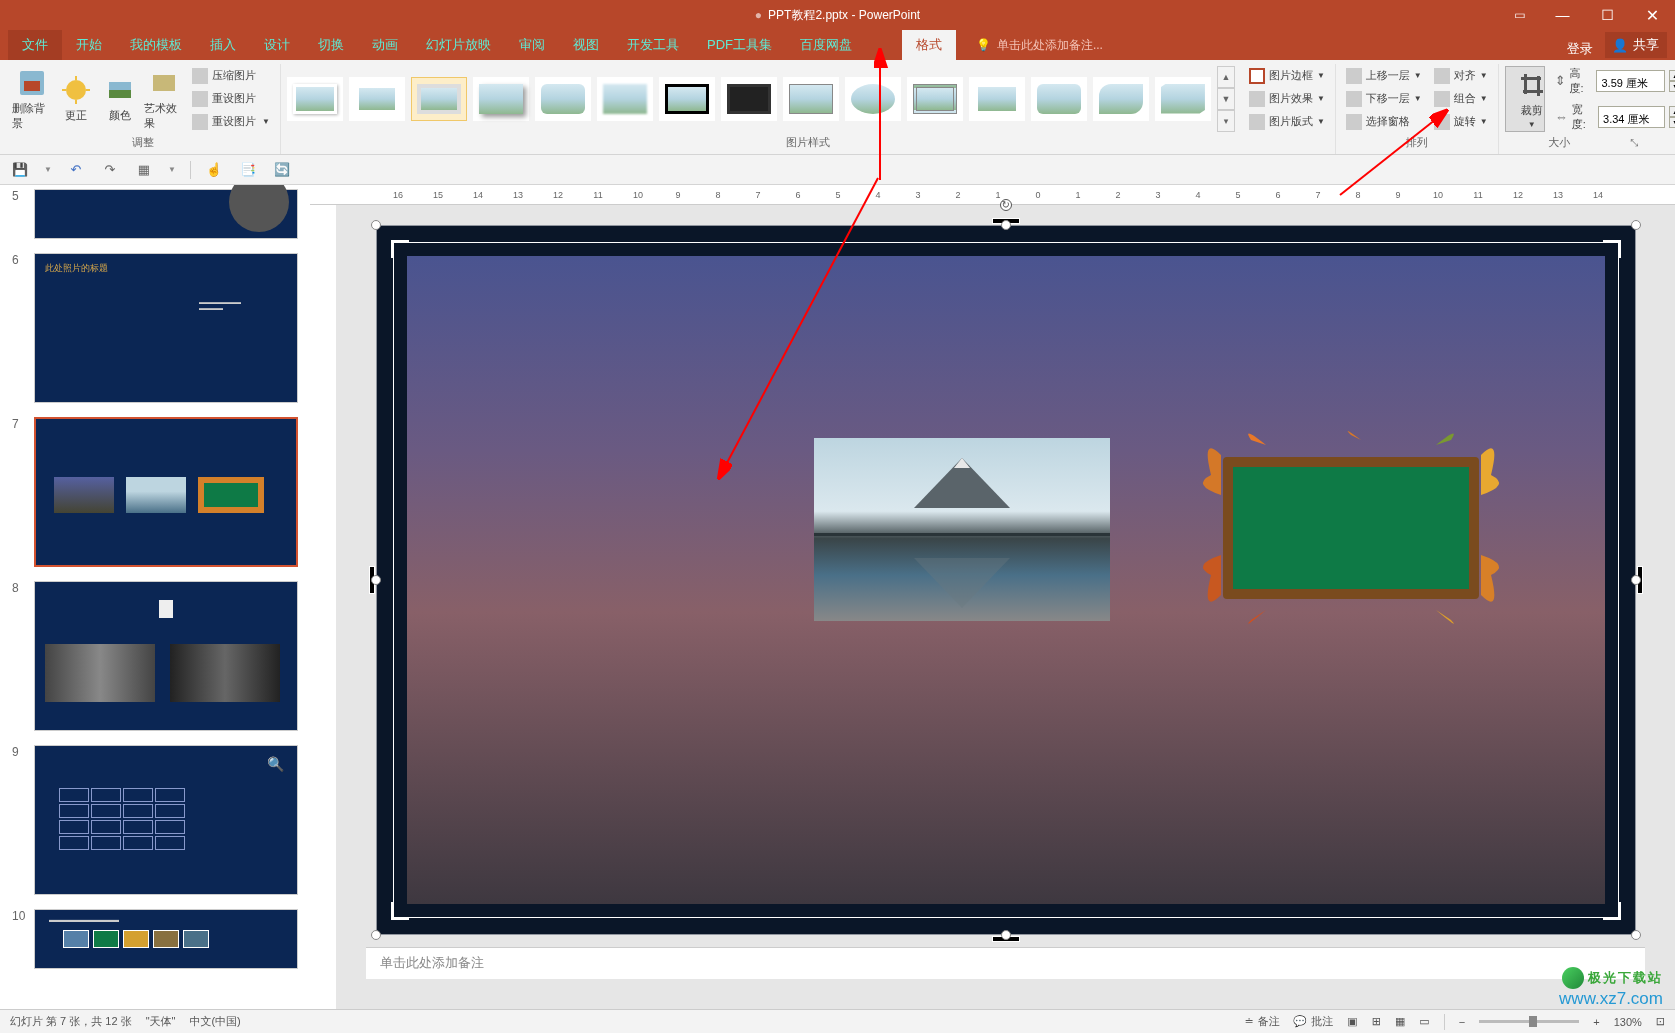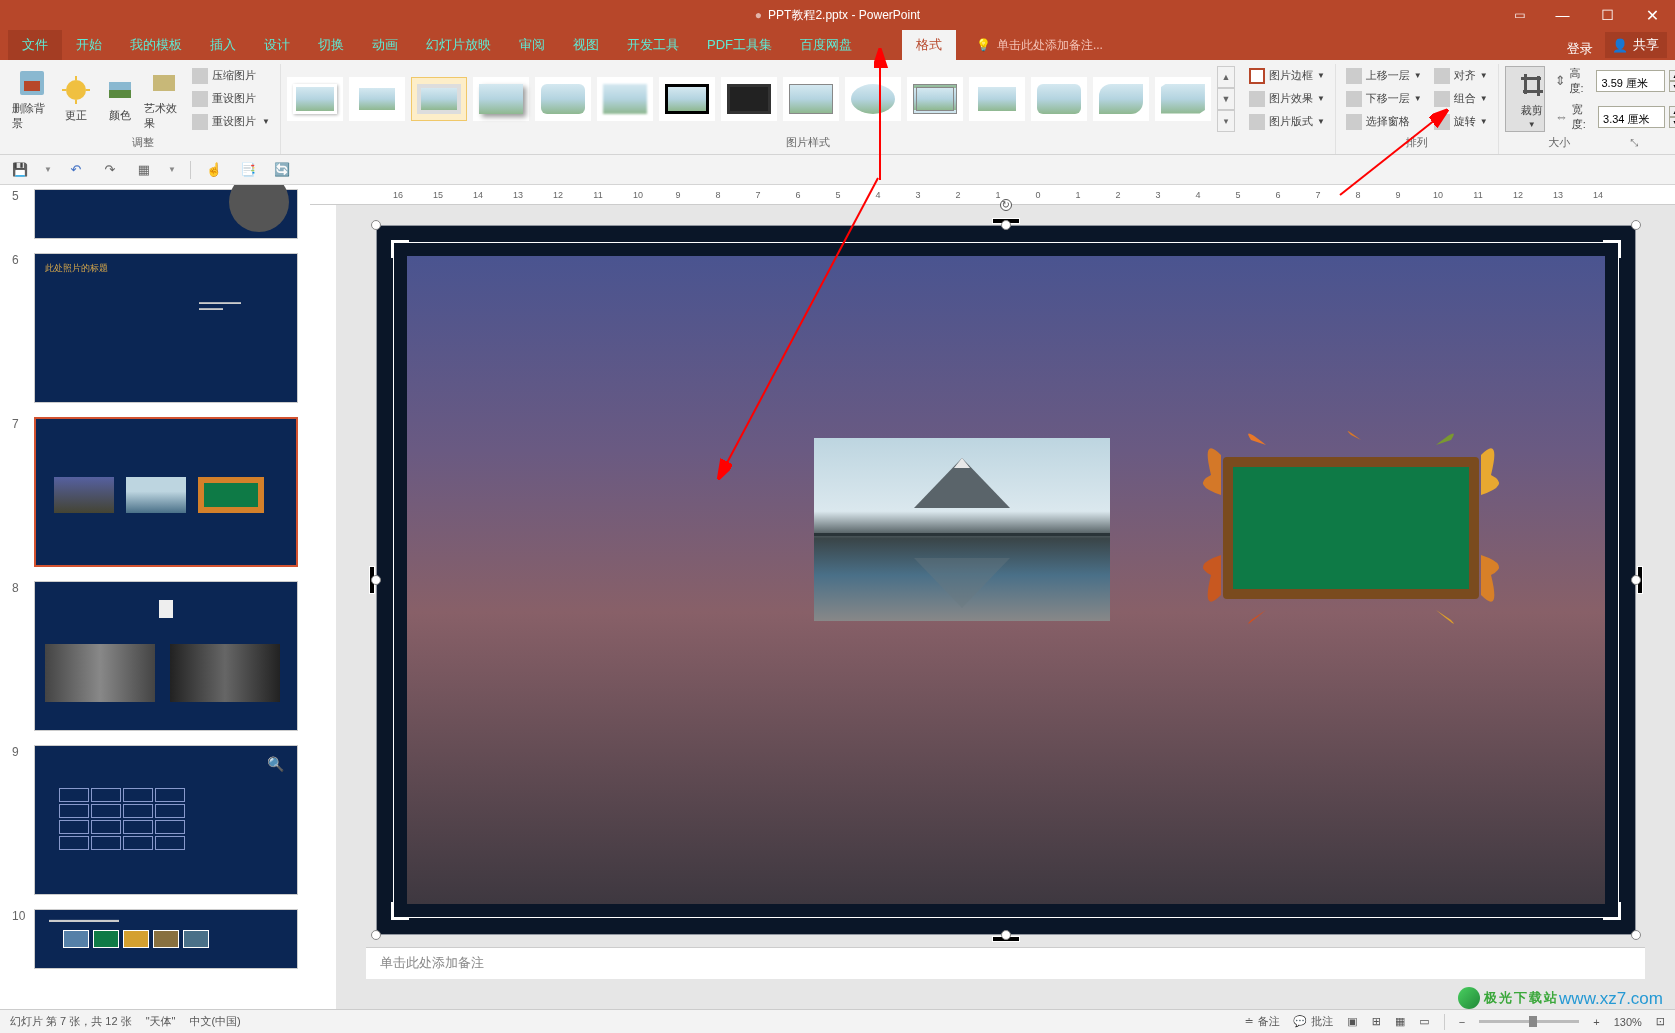--- a/index.html
+++ b/index.html
@@ -93,21 +93,21 @@
 .arrow { position: absolute; stroke: #ff0000; stroke-width: 2; fill: none; z-index: 999; pointer-events: none; }
 
 
 .statusbar { height: 24px; background: #f3f3f3; border-top: 1px solid #ccc; display: flex; align-items: center; padding: 0 10px; font-size: 11px; color: #555; gap: 14px; }
 .statusbar .spacer { flex: 1; }
 .sb-btn { display: flex; align-items: center; gap: 4px; }
 .zoom-slider { width: 100px; height: 3px; background: #bbb; position: relative; }
 .zoom-slider::after { content: ''; position: absolute; left: 50%; top: -4px; width: 8px; height: 11px; background: #888; }
 
 
-.watermark { position: absolute; right: 12px; bottom: 24px; font-size: 13px; display: flex; flex-direction: row; align-items: flex-end; z-index: 1000; }
+.watermark { position: absolute; right: 12px; bottom: 24px; font-size: 13px; display: flex; flex-direction: column; align-items: flex-end; z-index: 1000; }
 .watermark .brand { color: #3aa73a; font-weight: bold; letter-spacing: 2px; }
 .watermark .url { color: #2599d4; font-size: 17px; }
 
 
 .t5-circle { position: absolute; right: 8px; top: -18px; width: 60px; height: 60px; border-radius: 50%; background: #555; overflow: hidden; }
 .t6-title { position: absolute; top: 8px; left: 10px; font-size: 9px; color: #d8a84a; }
 .t6-img { position: absolute; left: 16px; top: 30px; width: 100px; height: 72px; background: #000; display: flex; align-items: center; justify-content: center; color: #f0e0a0; font-size: 16px; font-style: italic; font-family: serif; }
 .t6-sub { position: absolute; right: 18px; top: 45px; width: 80px; font-size: 6px; color: #ccc; }
 .t7-img { position: absolute; top: 58px; height: 36px; }
 .t8-ph { position: absolute; top: 18px; left: 50%; transform: translateX(-50%); width: 14px; height: 18px; background: #eee; }

